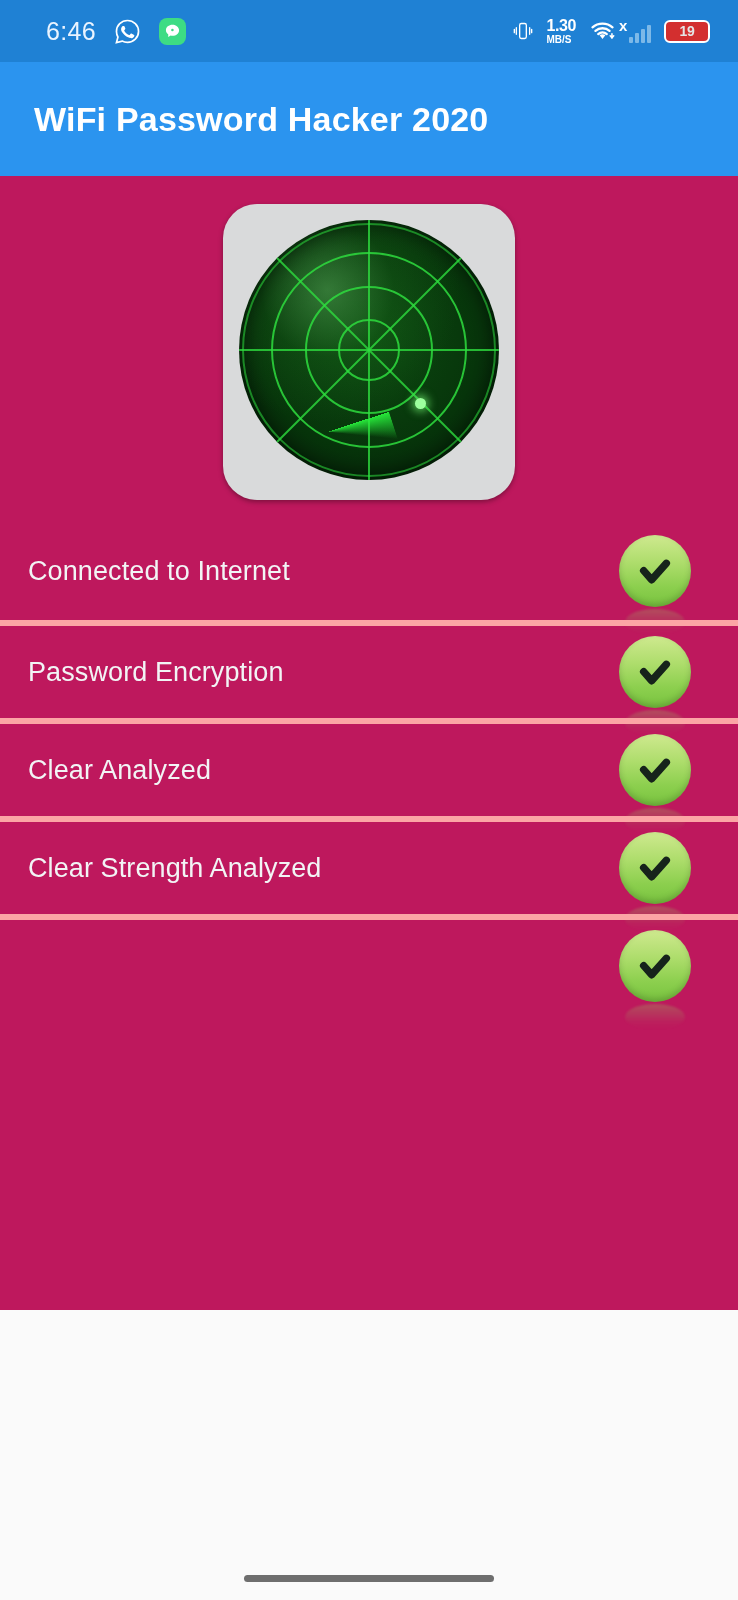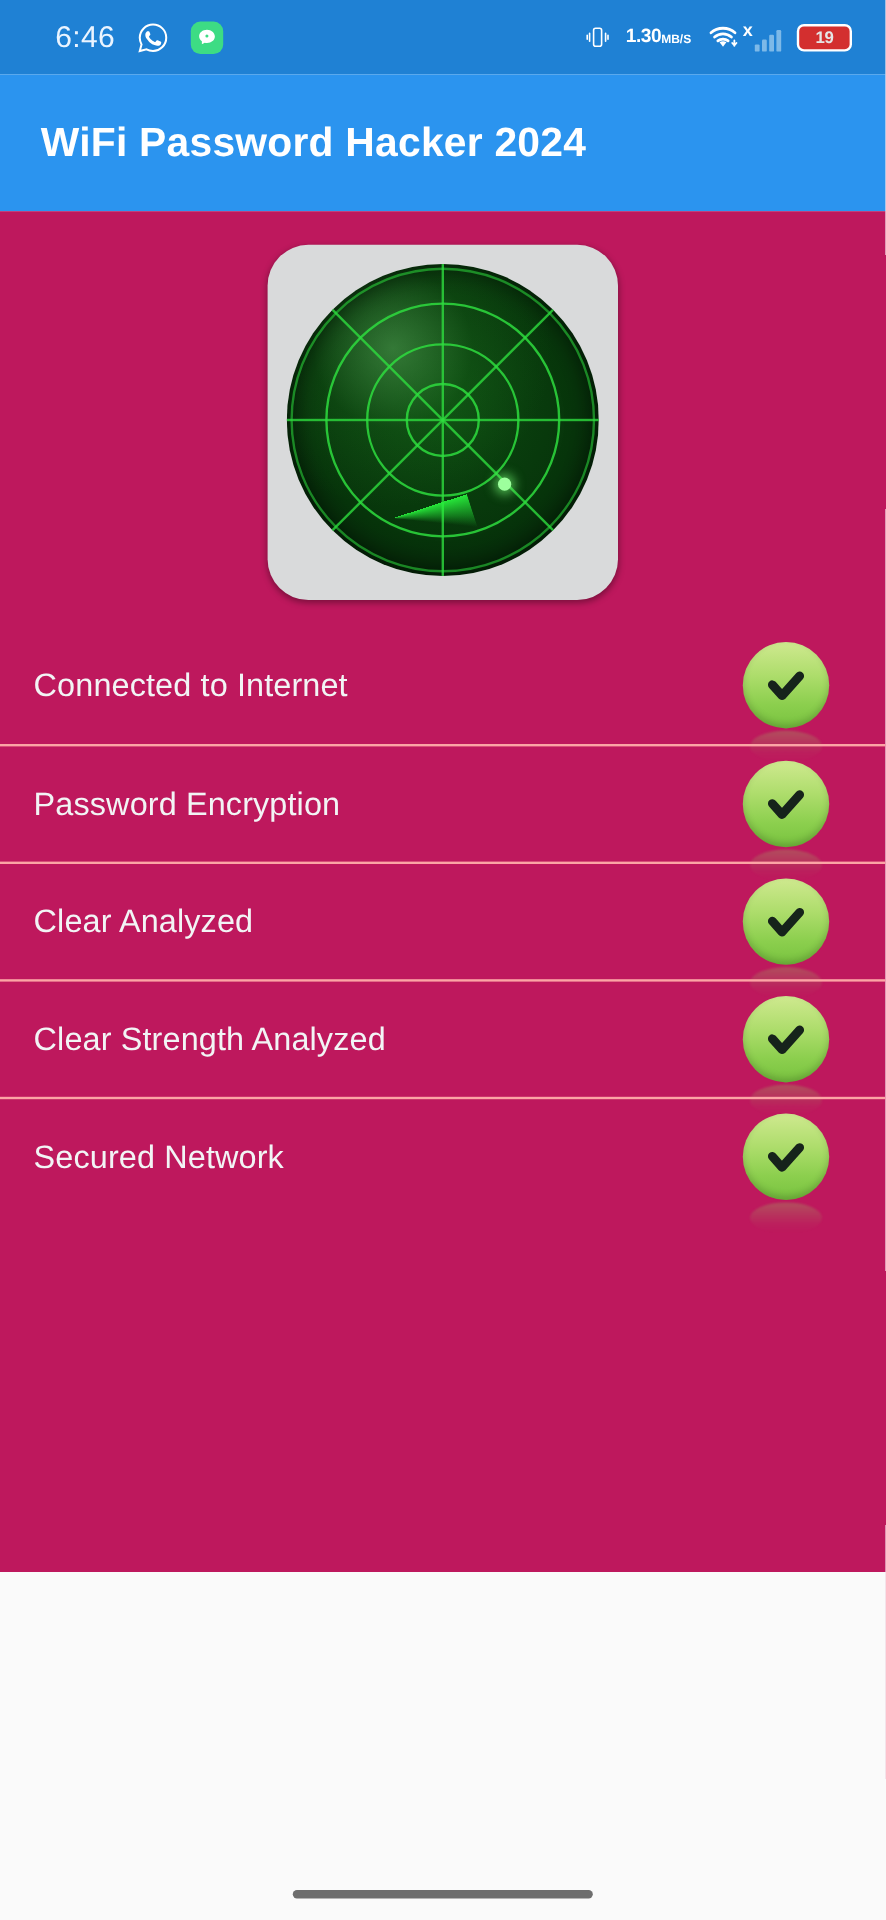--- a/index.html
+++ b/index.html
@@ -29,21 +29,21 @@
   .wa-icon { width:27px; height:27px; position:relative; display:block; }
   .msg-icon {
     width:27px; height:27px; border-radius:8px;
     background:#3ddc84; display:flex; align-items:center; justify-content:center;
   }
   .status-right {
     margin-left:auto; display:flex; align-items:center; gap:13px;
   }
   .vib-icon { width:20px; height:24px; display:block; }
   .netspeed {
-    display:flex; flex-direction:row; align-items:flex-end;
+    display:flex; flex-direction:column; align-items:flex-start;
     line-height:1; color:#ffffff;
   }
   .netspeed .sp-num { font-size:16px; font-weight:bold; letter-spacing:-0.4px; }
   .netspeed .sp-unit { font-size:10px; font-weight:bold; margin-top:1px; }
   .wifi-icon { width:27px; height:22px; display:block; }
   .sig-wrap { display:flex; align-items:flex-end; position:relative; gap:2px; height:24px; }
   .sig-x { position:absolute; top:-2px; left:-10px; font-size:15px; font-weight:bold; color:#ffffff; }
   .sig-bar { width:4px; background:#7db9e8; border-radius:1px; }
   .sig-bar.b1 { height:6px; }
   .sig-bar.b2 { height:10px; }
@@ -139,21 +139,21 @@
     box-shadow:0 0 9px 3px rgba(120,255,120,0.65);
   }
 
   
   .list { position:absolute; left:0; top:346px; width:738px; }
   .list-row {
     position:relative;
     height:98px;
     display:flex; align-items:center;
     padding:0 0 0 28px;
-    border-top:2px solid #fca5a5;
+    border-top:6px solid #fca5a5;
   }
   .list-row:first-child { border-top:none; }
   .row-label {
     font-size:27px; color:#f2f4f5; font-weight:normal;
     letter-spacing:0.1px;
   }
   .check-wrap {
     position:absolute; right:47px; top:50%;
     transform:translateY(-50%);
     width:72px; height:72px;
@@ -241,21 +241,21 @@
         <span class="sig-bar b4"></span>
       </span>
 
       <span class="battery">
         <span class="blevel">19</span>
       </span>
     </div>
   </div>
 
   <div class="app-bar">
-    <span class="app-title">WiFi Password Hacker 2024</span>
+    <span class="app-title">WiFi Password Hacker 2020</span>
   </div>
 
   <div class="content">
 
     <div class="radar-wrap">
       <div class="radar-bezel"></div>
       <div class="radar-scope">
         <span class="rline a0"></span>
         <span class="rline a45"></span>
         <span class="rline a90"></span>
@@ -313,21 +313,20 @@
           <span class="check-badge">
             <svg viewBox="0 0 24 24" width="42" height="42">
               <path d="M5.5 11.8l4.6 5.2 8.4-9.4" fill="none" stroke="#16231b" stroke-width="4.2" stroke-linecap="round" stroke-linejoin="round"></path>
             </svg>
           </span>
           <span class="check-refl"></span>
         </span>
       </div>
 
       <div class="list-row">
-        <span class="row-label">Secured Network</span>
         <span class="check-wrap">
           <span class="check-badge">
             <svg viewBox="0 0 24 24" width="42" height="42">
               <path d="M5.5 11.8l4.6 5.2 8.4-9.4" fill="none" stroke="#16231b" stroke-width="4.2" stroke-linecap="round" stroke-linejoin="round"></path>
             </svg>
           </span>
           <span class="check-refl"></span>
         </span>
       </div>
 

